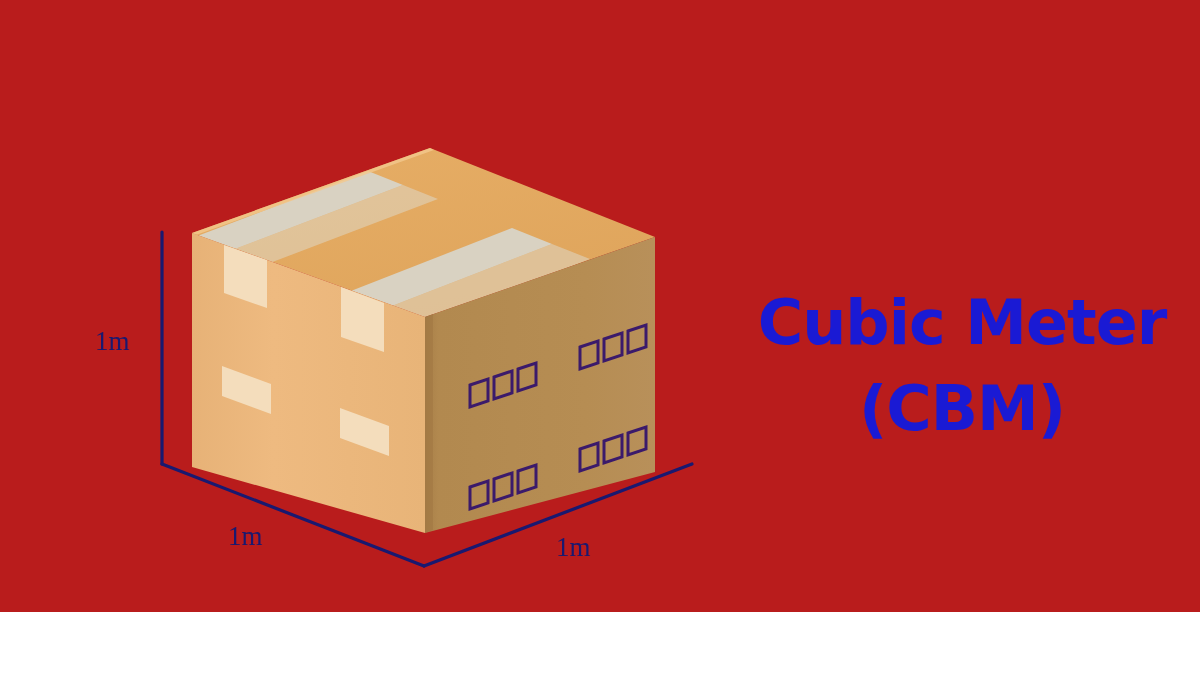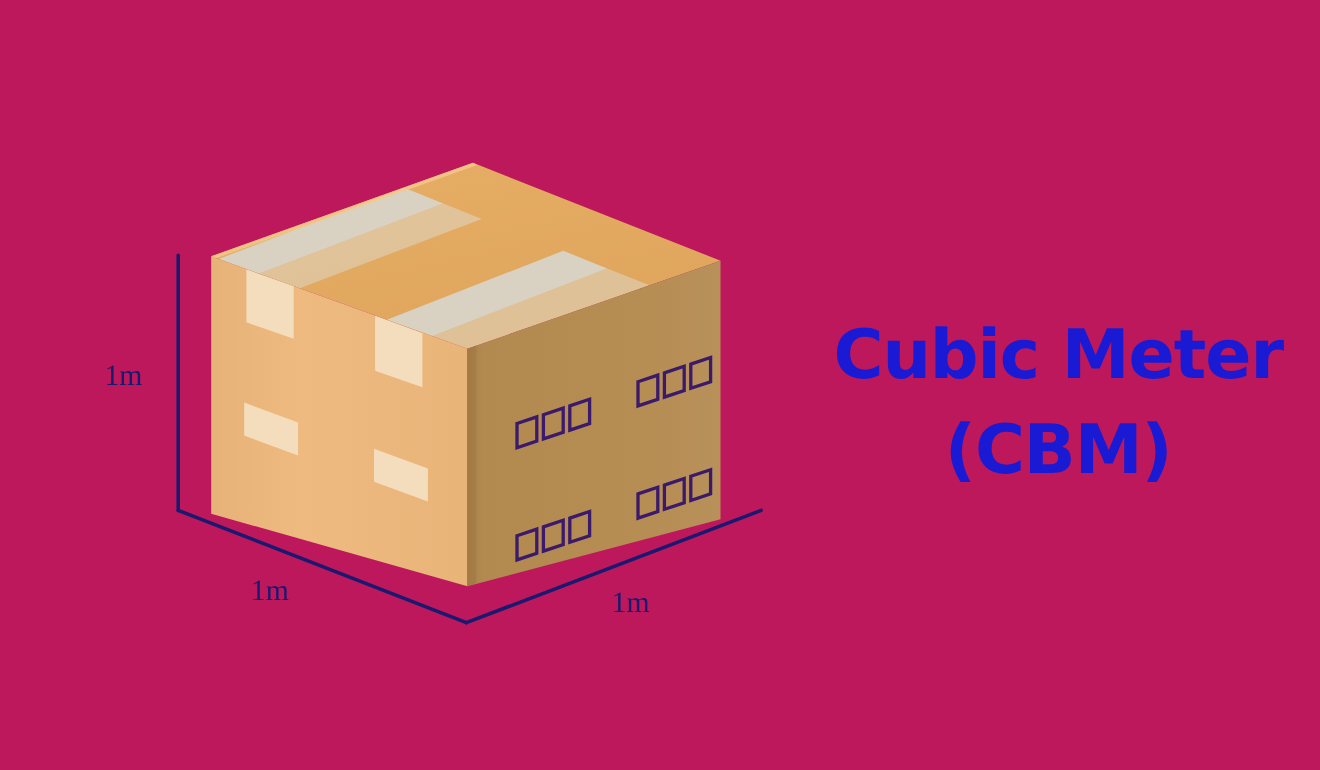--- a/index.html
+++ b/index.html
@@ -10,22 +10,22 @@
   }
   body {
     width: 1200px;
     height: 700px;
     overflow: hidden;
     font-family: "Liberation Sans", sans-serif;
   }
   #stage {
     position: relative;
     width: 1200px;
-    height: 700px;
-    background: #be185d;
+    height: 612px;
+    background: #b91c1c;
   }
   #scene {
     position: absolute;
     left: 0;
     top: 0;
     width: 1200px;
     height: 700px;
   }
   .dim-label {
     font-family: "Liberation Serif", "DejaVu Serif", serif;

